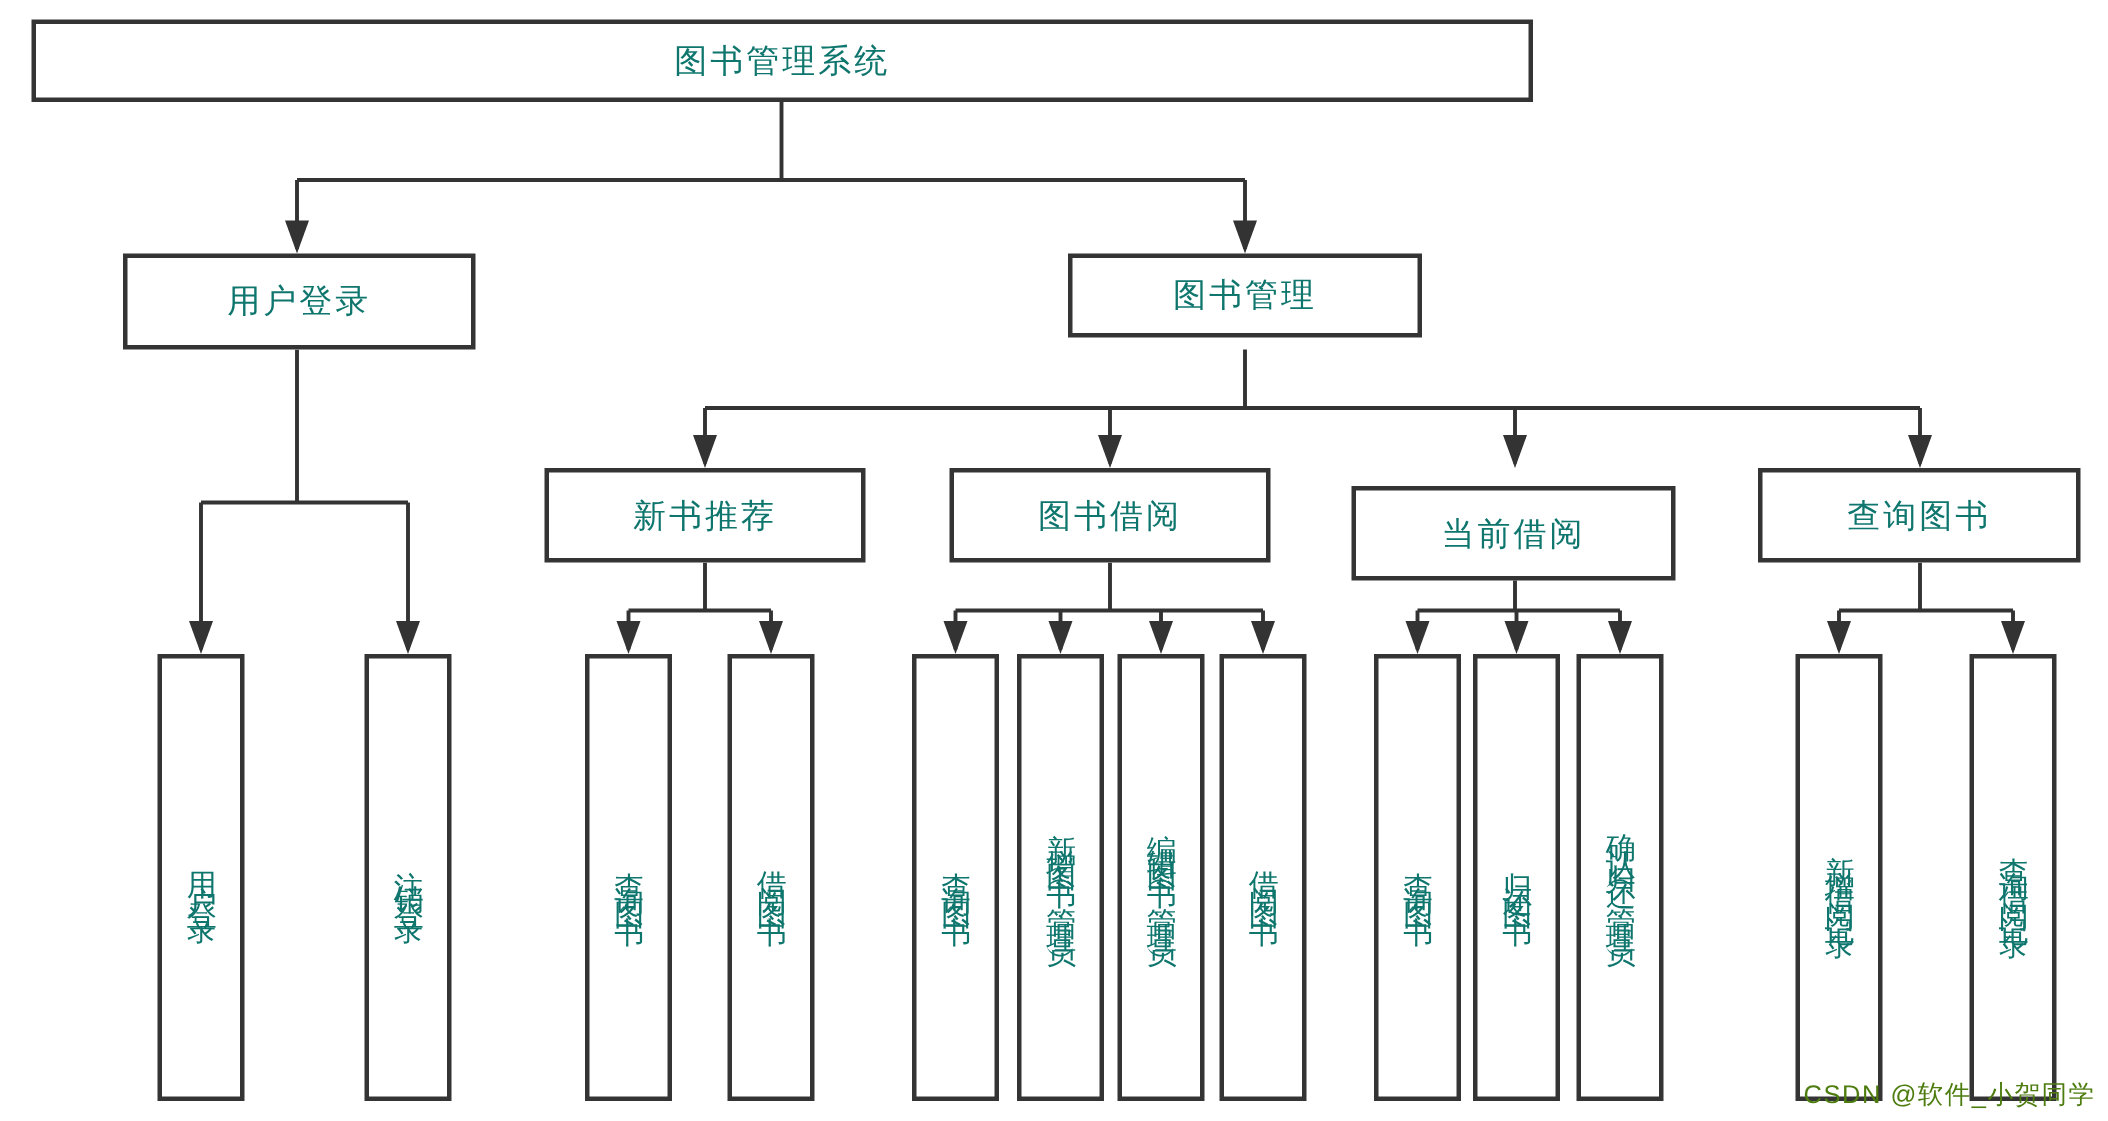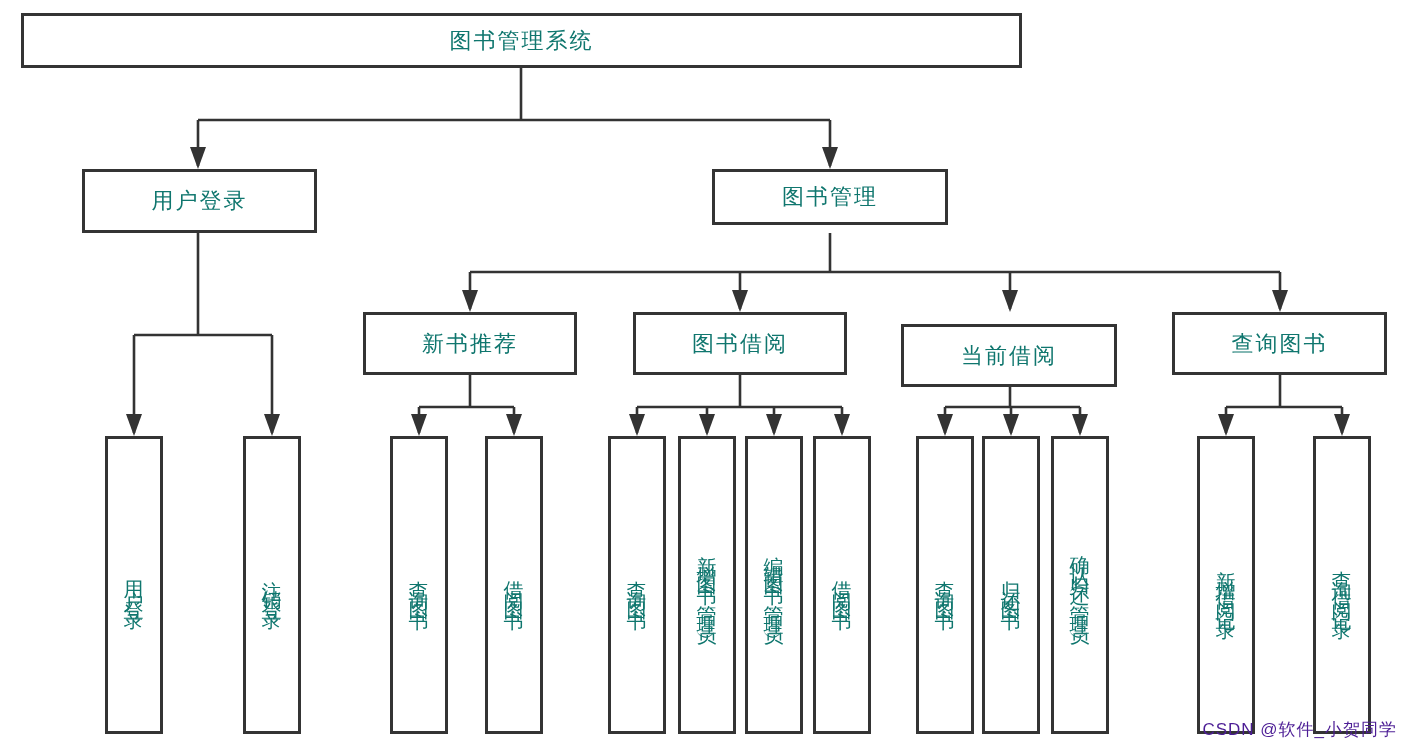--- a/index.html
+++ b/index.html
@@ -13,21 +13,21 @@
     border:3px solid #343434;display:flex;align-items:center;justify-content:center;
     color:#0f766e;z-index:1;
   }
   .box.h span{font-size:22px;letter-spacing:2px;white-space:nowrap;}
   .box.v span{
     writing-mode:vertical-rl;text-orientation:mixed;
     font-size:20px;letter-spacing:10px;line-height:1;white-space:nowrap;
   }
   .watermark{
     position:absolute;right:8px;bottom:6px;z-index:3;
-    font-size:17px;color:#4c1d95;letter-spacing:1px;white-space:nowrap;margin-left:23px;
+    font-size:17px;color:#4d7c0f;letter-spacing:1px;white-space:nowrap;margin-left:23px;
   }
 </style>
 </head>
 <body>
 
 <div class="canvas">
 
   <svg class="connector-layer" width="1405" height="747" viewBox="0 0 1405 747">
     <g stroke="#333333" stroke-width="2.6" fill="none">
 

